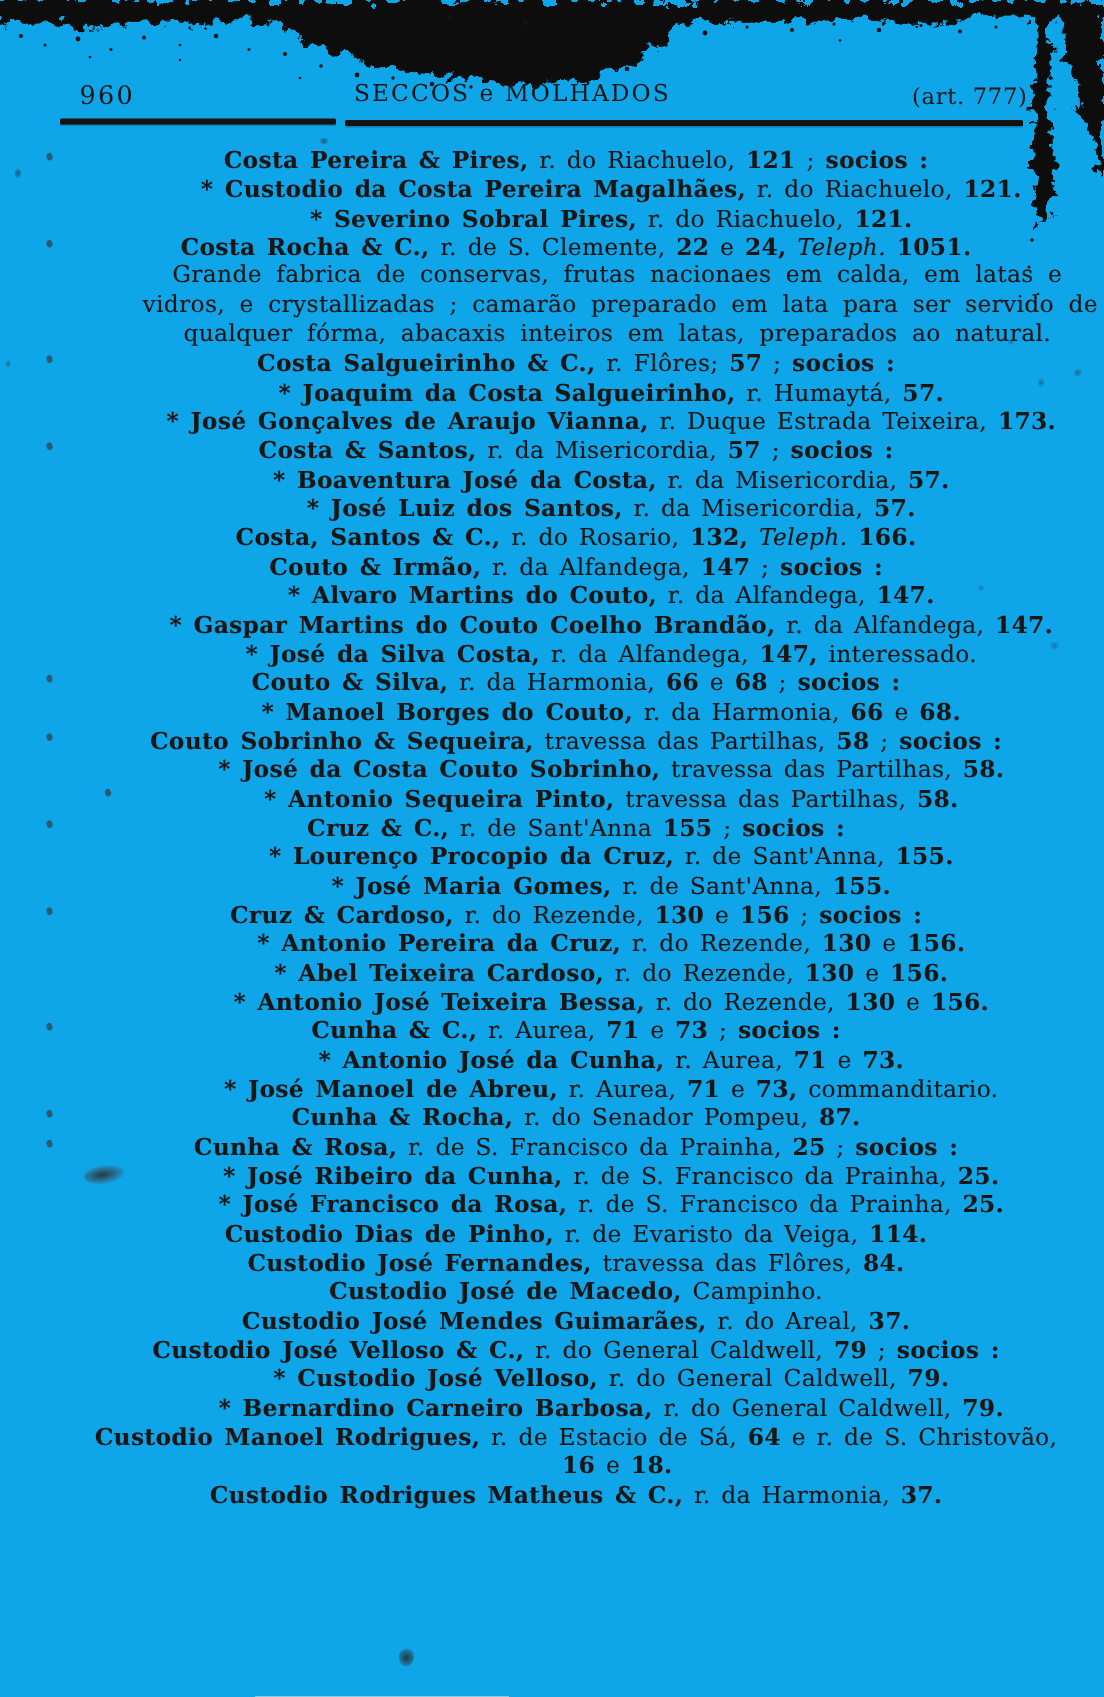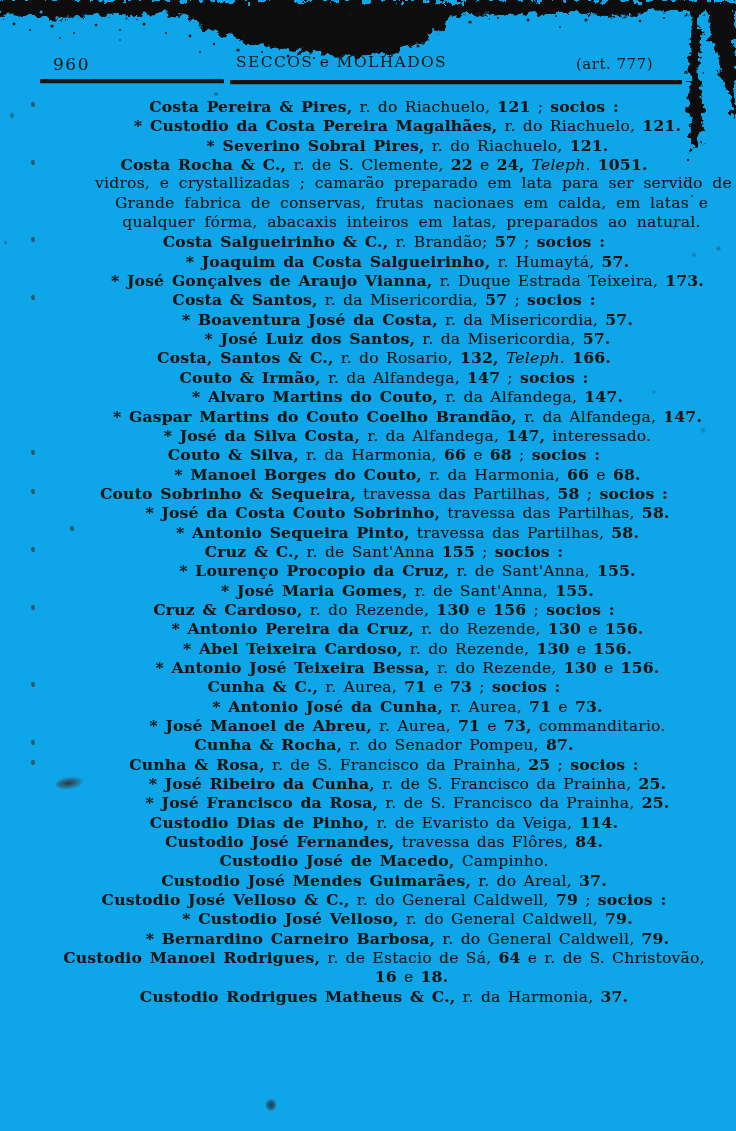--- a/index.html
+++ b/index.html
@@ -8,21 +8,21 @@
     width:736px;height:1131px;
     background:#0ea5e9;
     overflow:hidden;
     font-family:"DejaVu Serif","Liberation Serif",serif;
     color:#1b1613;
   }
   .ink-top{position:absolute;top:0;left:0;pointer-events:none;}
   
   .hdr-num{position:absolute;left:53px;top:54px;font-size:17px;letter-spacing:1.5px;font-weight:400;}
   .hdr-title{position:absolute;left:236px;top:53px;font-size:15.5px;font-weight:400;letter-spacing:1.4px;}
-  .hdr-art{position:absolute;left:576px;top:55px;font-size:15px;letter-spacing:0.5px;}
+  .hdr-art{position:absolute;left:608px;top:55px;font-size:15px;letter-spacing:0.5px;}
   .rule{position:absolute;top:79px;left:0;width:736px;height:6px;}
   .rule i{position:absolute;top:0;height:3.6px;background:#15120f;border-radius:1px;
           box-shadow:0 1px 0 rgba(21,18,15,.25);}
   .rule .seg1{left:40px;width:184px;}
   .rule .seg2{left:230px;width:452px;top:1px;}
   
   .listing{position:absolute;top:97px;left:40px;width:688px;text-align:center;}
   .line{position:relative;height:19.35px;line-height:19.4px;white-space:nowrap;
         font-size:15.5px;letter-spacing:0.25px;word-spacing:2px;
         text-shadow:0.2px 0.3px 0 rgba(27,22,19,.35);}
@@ -110,24 +110,24 @@
   <div class="rule">
       <i class="seg1"></i>
       <i class="seg2"></i>
     </div>
 
   <main class="listing" id="listing">
       <div class="line entry"><i class="lead"></i><span class="b">Costa Pereira &amp; Pires,</span><span class="r"> r. do Riachuelo, </span><span class="b">121</span><span class="r"> ; </span><span class="b">socios :</span></div>
       <div class="line partner"><span class="b">* Custodio da Costa Pereira Magalhães,</span><span class="r"> r. do Riachuelo, </span><span class="b">121.</span></div>
       <div class="line partner"><span class="b">* Severino Sobral Pires,</span><span class="r"> r. do Riachuelo, </span><span class="b">121.</span></div>
       <div class="line entry"><i class="lead"></i><span class="b">Costa Rocha &amp; C.,</span><span class="r"> r. de S. Clemente, </span><span class="b">22</span><span class="r"> e </span><span class="b">24,</span><span class="r"> </span><span class="i">Teleph.</span><span class="r"> </span><span class="b">1051.</span></div>
+      <div class="line desc"><span class="r">Grande fabrica de conservas, frutas nacionaes em calda, em latas e</span></div>
       <div class="line desc"><span class="r">vidros, e crystallizadas ; camarão preparado em lata para ser servido de</span></div>
-      <div class="line desc"><span class="r">Grande fabrica de conservas, frutas nacionaes em calda, em latas e</span></div>
       <div class="line desc"><span class="r">qualquer fórma, abacaxis inteiros em latas, preparados ao natural.</span></div>
-      <div class="line entry"><i class="lead"></i><span class="b">Costa Salgueirinho &amp; C.,</span><span class="r"> r. Brandão; </span><span class="b">57</span><span class="r"> ; </span><span class="b">socios :</span></div>
+      <div class="line entry"><i class="lead"></i><span class="b">Costa Salgueirinho &amp; C.,</span><span class="r"> r. Flôres; </span><span class="b">57</span><span class="r"> ; </span><span class="b">socios :</span></div>
       <div class="line partner"><span class="b">* Joaquim da Costa Salgueirinho,</span><span class="r"> r. Humaytá, </span><span class="b">57.</span></div>
       <div class="line partner"><span class="b">* José Gonçalves de Araujo Vianna,</span><span class="r"> r. Duque Estrada Teixeira, </span><span class="b">173.</span></div>
       <div class="line entry"><i class="lead"></i><span class="b">Costa &amp; Santos,</span><span class="r"> r. da Misericordia, </span><span class="b">57</span><span class="r"> ; </span><span class="b">socios :</span></div>
       <div class="line partner"><span class="b">* Boaventura José da Costa,</span><span class="r"> r. da Misericordia, </span><span class="b">57.</span></div>
       <div class="line partner"><span class="b">* José Luiz dos Santos,</span><span class="r"> r. da Misericordia, </span><span class="b">57.</span></div>
       <div class="line entry"><span class="b">Costa, Santos &amp; C.,</span><span class="r"> r. do Rosario, </span><span class="b">132,</span><span class="r"> </span><span class="i">Teleph.</span><span class="r"> </span><span class="b">166.</span></div>
       <div class="line entry"><span class="b">Couto &amp; Irmão,</span><span class="r"> r. da Alfandega, </span><span class="b">147</span><span class="r"> ; </span><span class="b">socios :</span></div>
       <div class="line partner"><span class="b">* Alvaro Martins do Couto,</span><span class="r"> r. da Alfandega, </span><span class="b">147.</span></div>
       <div class="line partner"><span class="b">* Gaspar Martins do Couto Coelho Brandão,</span><span class="r"> r. da Alfandega, </span><span class="b">147.</span></div>
       <div class="line partner"><span class="b">* José da Silva Costa,</span><span class="r"> r. da Alfandega, </span><span class="b">147,</span><span class="r"> interessado.</span></div>

